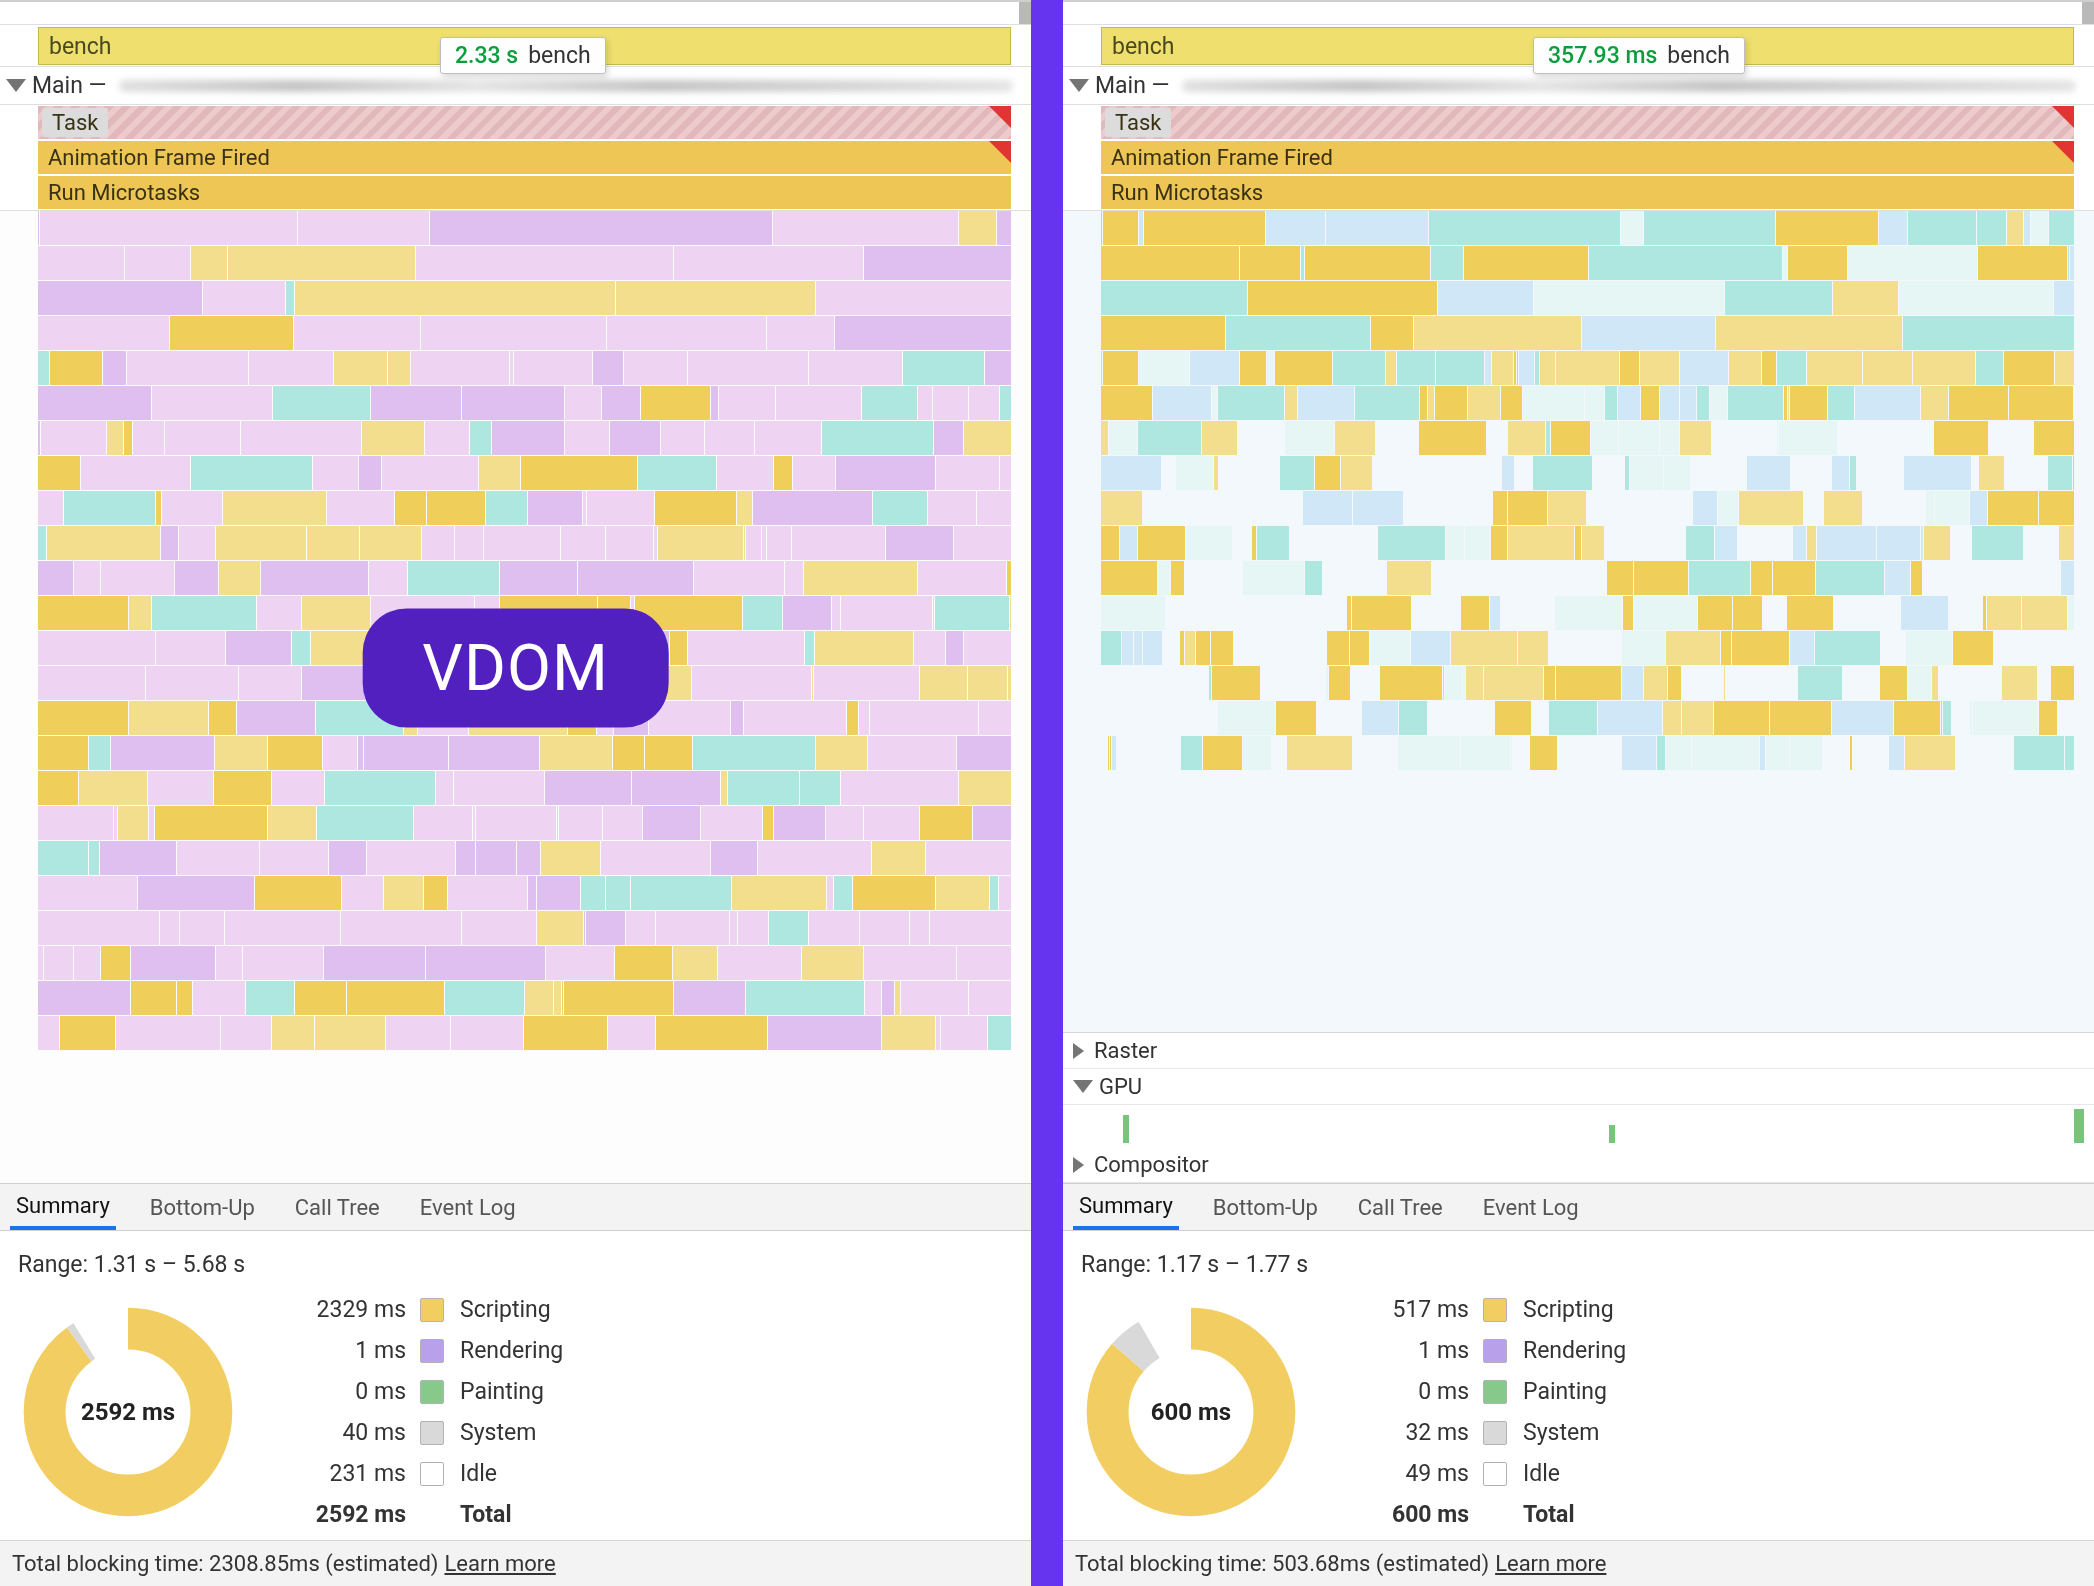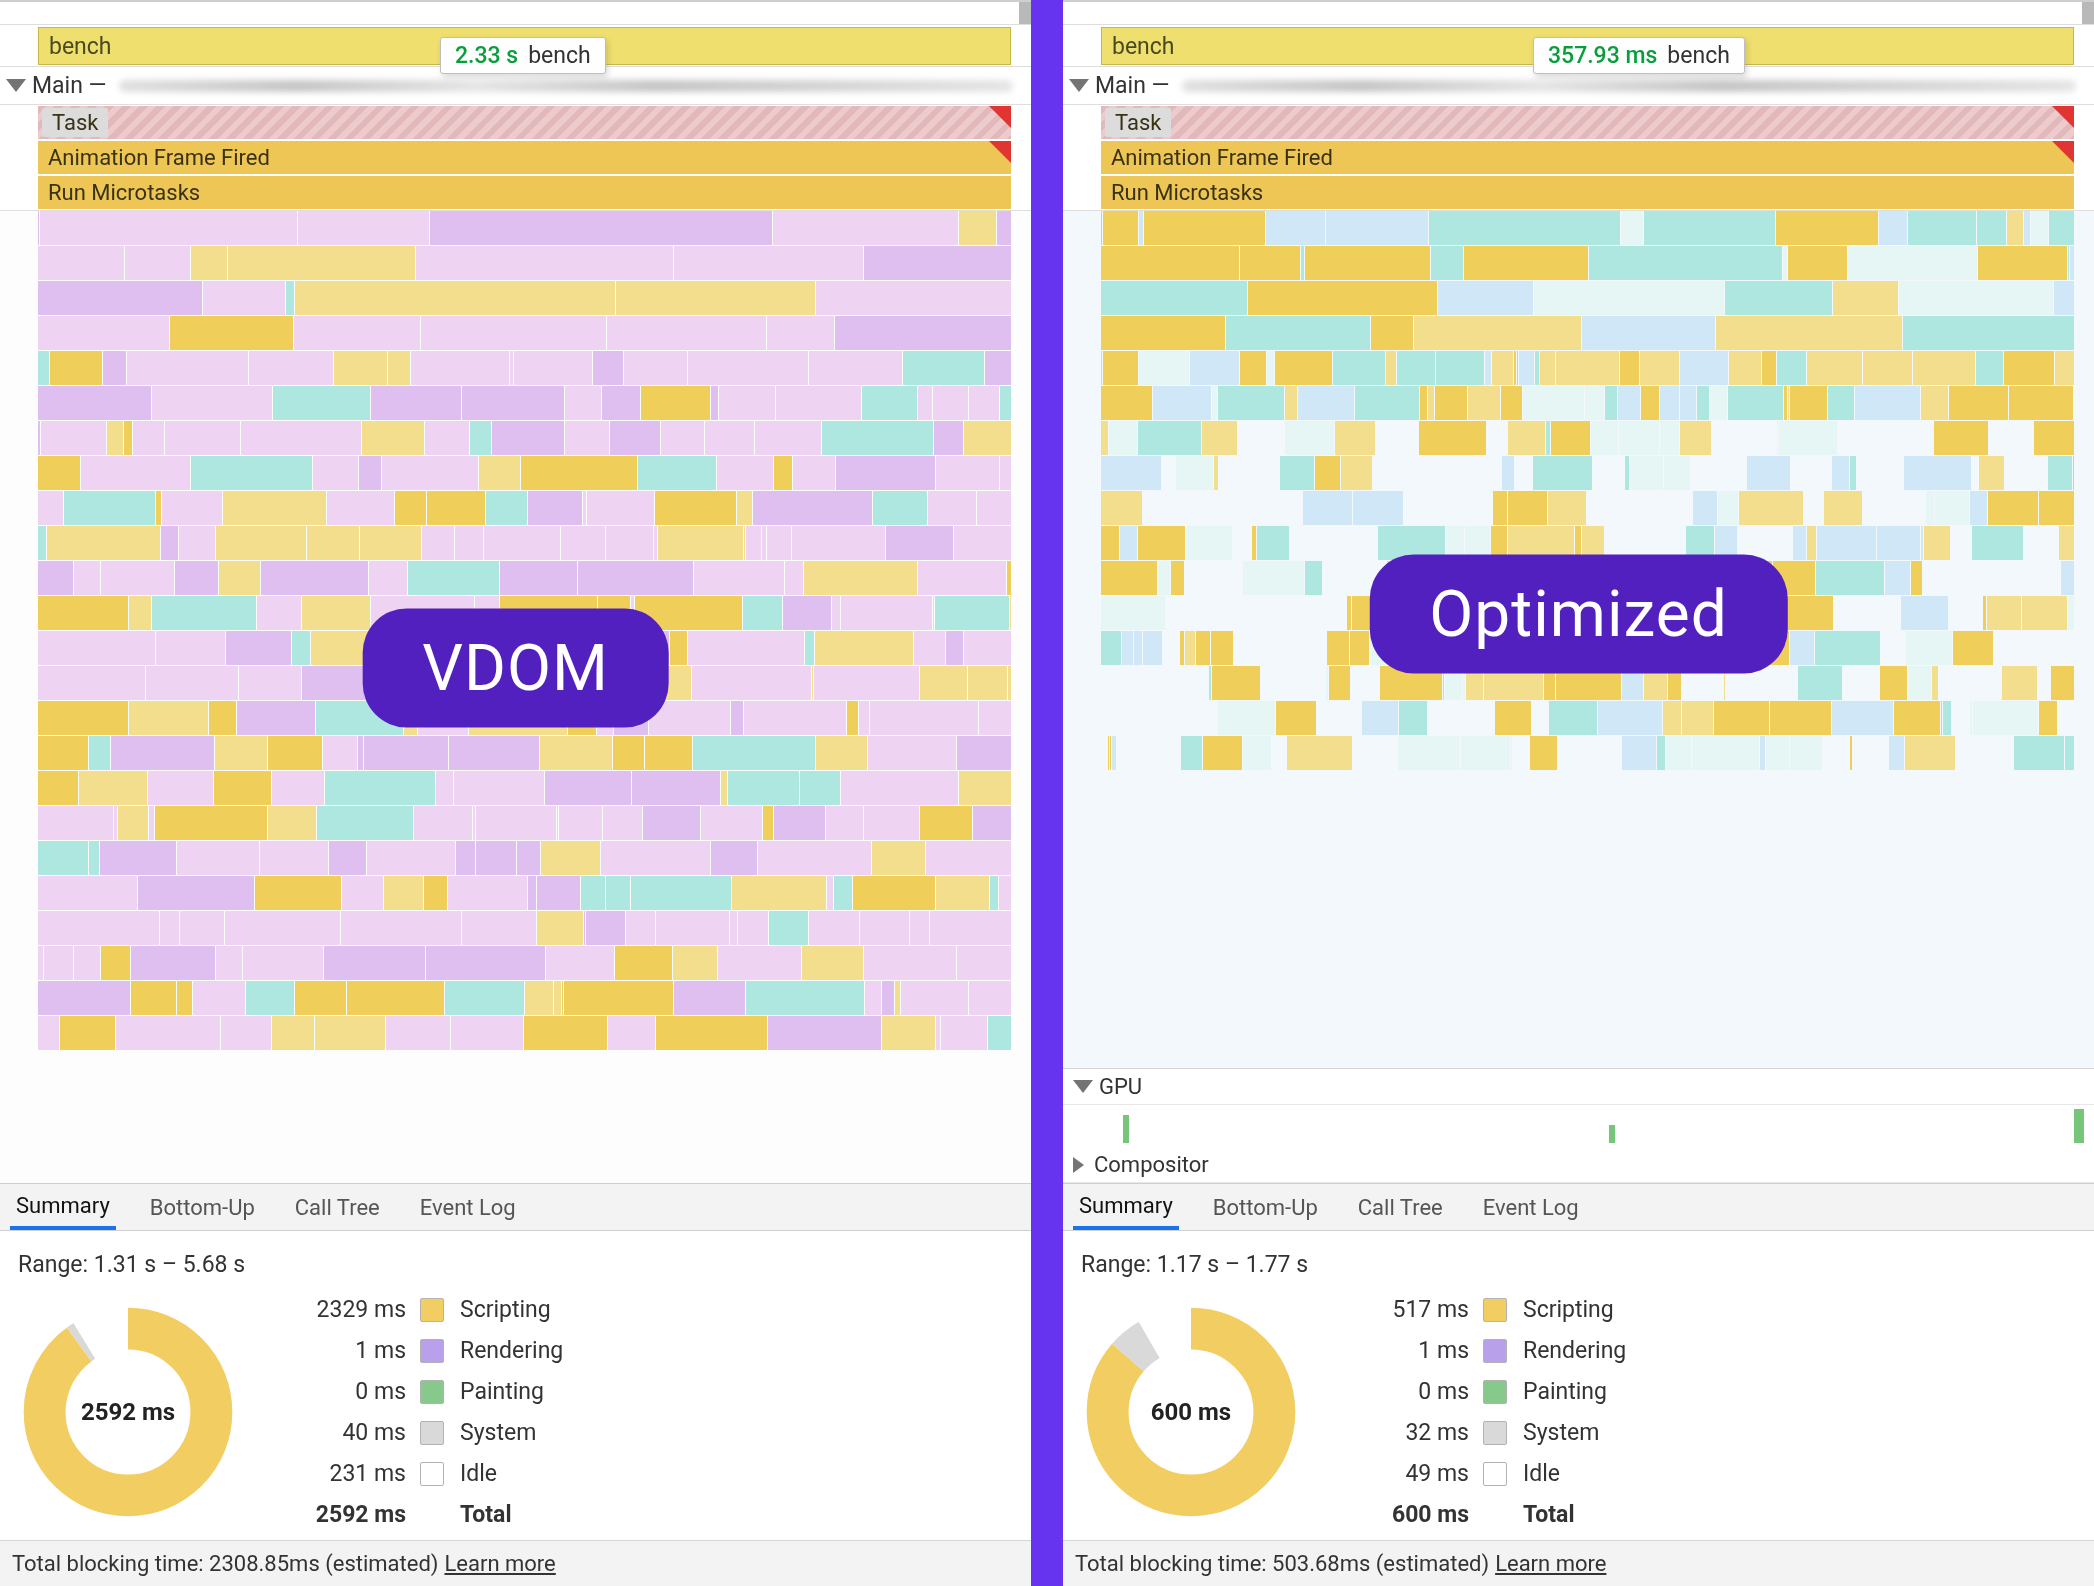--- a/index.html
+++ b/index.html
@@ -623,21 +623,20 @@
         <span class="redtri"></span>
       </div>
       <div class="eb-row">
         <div class="eb-fill eb-rm">
             <span>Run Microtasks</span>
           </div>
       </div>
     </div>
 
     <div class="flame-wrap" style="background:#f3f8fd;">
-      <div class="bigpill">Optimized</div>
       <div class="flame" id="flame-right">
           <div class="flame-row">
             <div class="chip y1" style="flex: 0 0 0.1%;"></div>
             <div class="chip y1" style="flex: 0 0 3.6%;"></div>
             <div class="chip g1" style="flex: 0 0 0.4%;"></div>
             <div class="chip y1" style="flex: 0 0 12.4%;"></div>
             <div class="chip g1" style="flex: 0 0 6.1%;"></div>
             <div class="chip g1" style="flex: 0 0 10.5%;"></div>
             <div class="chip c1" style="flex: 0 0 19.6%;"></div>
             <div class="chip c2" style="flex: 0 0 2.3%;"></div>
@@ -1058,20 +1057,24 @@
             <div class="chip c1" style="flex: 0 0 0.5%; background: transparent;"></div>
             <div class="chip y2" style="flex: 0 0 5.3%; background: transparent;"></div>
             <div class="chip c1" style="flex: 0 0 5.1%;"></div>
             <div class="chip c1" style="flex: 0 0 2.8%;"></div>
           </div>
         </div>
     </div>
 
     <div class="thread-rows">
       <div class="th-row">
+          <span class="tri-right"></span>
+          <span>Raster</span>
+        </div>
+      <div class="th-row">
           <span class="tri"></span>
           <span>GPU</span>
         </div>
       <div class="th-canvas">
         <div class="gpu-tick" style="height:28px;margin-left:20px"></div>
         <div class="gpu-tick" style="height:18px;margin-left:240px"></div>
         <div class="gpu-tick" style="height:34px;margin-left:auto;width:10px"></div>
       </div>
       <div class="th-row">
           <span class="tri-right"></span>

